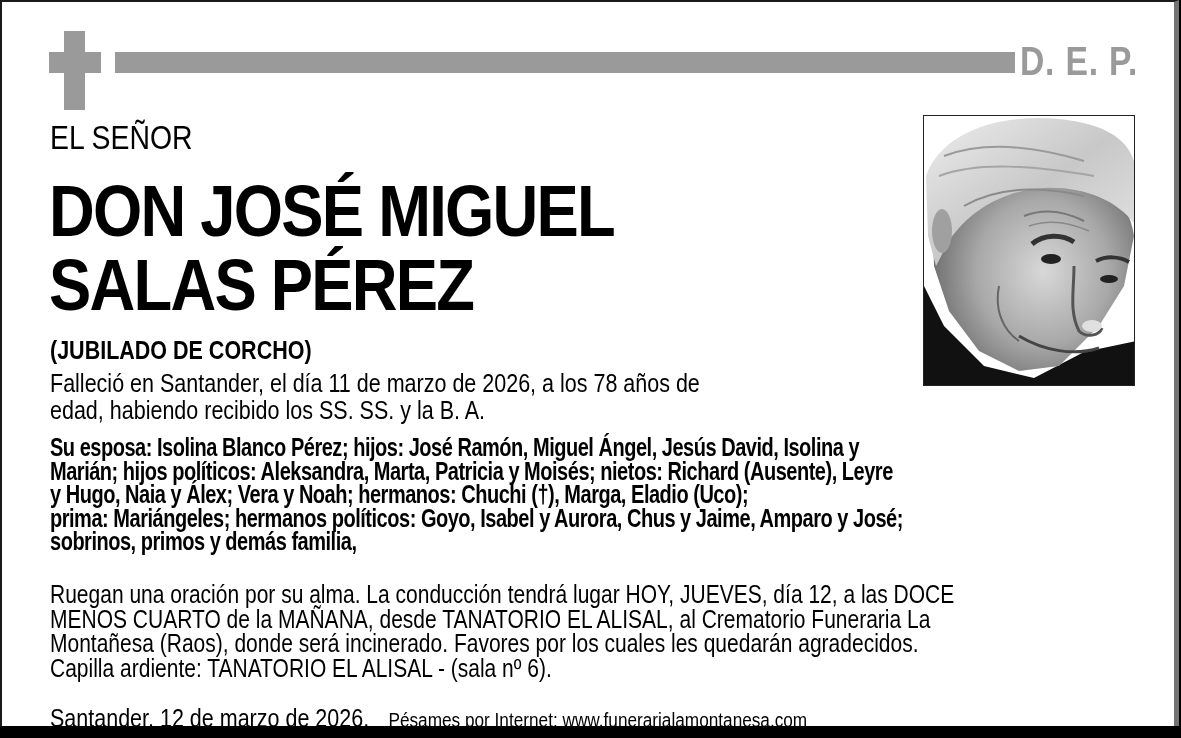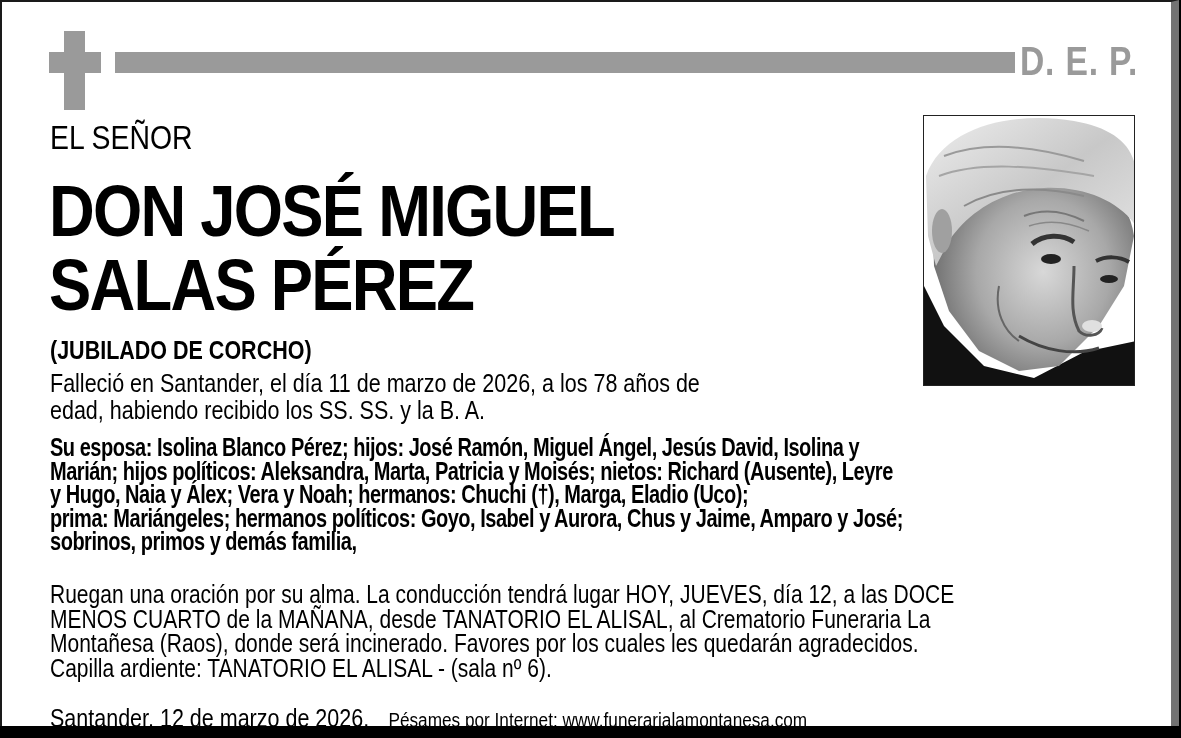--- a/index.html
+++ b/index.html
@@ -17,21 +17,21 @@
     }
     .page {
       position: absolute;
       left: 0;
       top: 0;
       width: 1179px;
       height: 726px;
       background: #fff;
       border-left: 2px solid #1a1a1a;
       border-top: 2px solid #1a1a1a;
-      border-right: 8px solid #737373;
+      border-right: 5px solid #737373;
       box-sizing: border-box;
     }
     .cross-v {
       position: absolute;
       left: 62px;
       top: 29px;
       width: 21px;
       height: 79px;
       background: #9a9a9a;
     }

